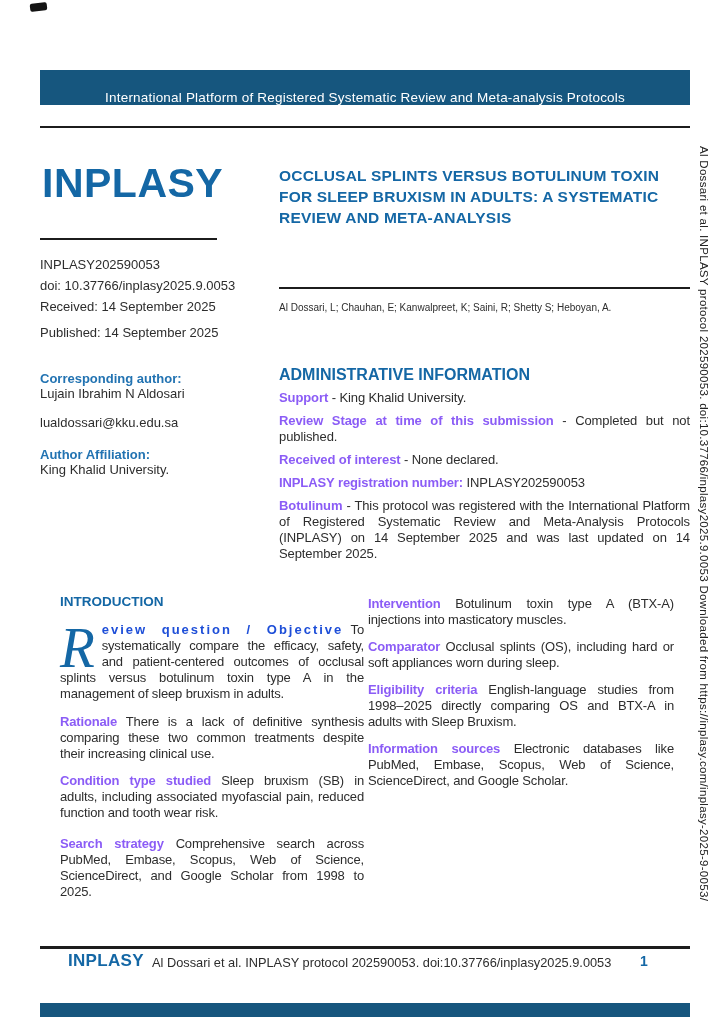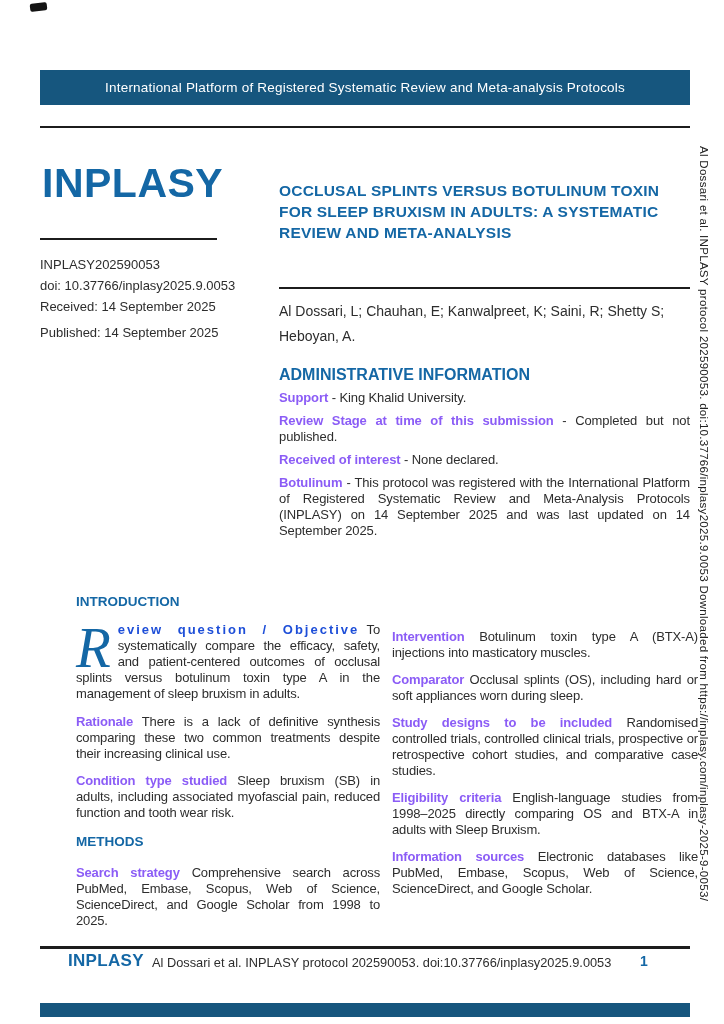--- a/index.html
+++ b/index.html
@@ -4,53 +4,53 @@
 <style>
   html,body { margin:0; padding:0; background:#fff; }
   .page {
     position:relative; width:724px; height:1024px; background:#ffffff;
     font-family:"Liberation Sans", sans-serif; color:#2d2d2d; overflow:hidden;
   }
   .artifact { position:absolute; left:30px; top:3px; width:17px; height:8px;
     background:#141414; border-radius:2px; transform:rotate(-7deg); }
 
   .banner { position:absolute; left:40px; top:70px; width:650px; height:35px;
-    background:#16567e; color:#ffffff; display:flex; align-items:center;
+    background:#16567e; color:#ffffff; display:flex; align-items:flex-end;
     justify-content:center; font-size:13.5px; letter-spacing:0.2px; }
 
   .rule { position:absolute; background:#1c1c1c; }
   .rule-top    { left:40px;  top:126px; width:650px; height:2px; }
   .rule-logo   { left:40px;  top:238px; width:177px; height:2px; }
   .rule-authors{ left:279px; top:287px; width:411px; height:2px; }
   .rule-foot   { left:40px;  top:946px; width:650px; height:2.5px; }
 
   .logo { position:absolute; left:42px; top:160px; font-size:41px; font-weight:bold;
     color:#1467a5; letter-spacing:0.5px; }
 
   .meta { position:absolute; left:40px; top:254px; font-size:13px; line-height:21px; color:#2d2d2d; }
   .meta .published { margin-top:5px; }
 
   .author-info { position:absolute; left:40px; top:371px; font-size:13px; line-height:15px; }
   .author-info .email { margin-top:14px; }
   .author-info .aff-label { margin-top:17px; }
   .blue-label { font-weight:bold; color:#2273b2; }
 
-  .title { position:absolute; left:279px; top:180px; width:412px; font-size:15.5px;
+  .title { position:absolute; left:279px; top:165px; width:412px; font-size:15.5px;
     font-weight:bold; color:#1467a5; line-height:21px; letter-spacing:0.2px; }
   .title span { display:block; }
 
-  .authors { position:absolute; left:279px; top:299px; width:405px; font-size:14px; line-height:25px; }
+  .authors { position:absolute; left:279px; top:299px; width:405px; font-size:10px; line-height:17px; }
 
   .admin { position:absolute; left:279px; top:367px; width:411px; font-size:13px; line-height:16px; }
   .admin-heading { font-weight:bold; color:#1467a5; font-size:16px; margin:0; }
   .item { margin:7px 0 0 0; text-align:justify; letter-spacing:-0.1px; }
   .lbl { font-weight:bold; color:#8b5cf6; }
 
-  .body-cols { position:absolute; left:76px; top:594px; width:622px; display:flex; gap:12px;
-    font-size:13px; line-height:16px;align-items:center; }
+  .body-cols { position:absolute; left:60px; top:594px; width:622px; display:flex; gap:4px;
+    font-size:13px; line-height:16px; }
   .col-left  { width:304px; }
   .col-right { width:306px; }
   .section-heading { font-weight:bold; color:#1467a5; font-size:13.5px; margin:0; }
   .methods-heading { margin-top:13px; }
   .para { margin:12px 0 0 0; text-align:justify; letter-spacing:-0.15px; }
   .para.tight { margin-top:11px; }
   .first-para { margin-top:12px; }
   .dropcap { float:left; font-family:"Liberation Serif", serif; font-style:italic;
     font-size:57px; line-height:45px; color:#1467a5; margin:3px 7px 0 0; }
   .obj-label { font-weight:bold; color:#1d4ed8; letter-spacing:2px; word-spacing:5px; }
@@ -85,51 +85,57 @@
   <div class="logo">INPLASY</div>
   <div class="rule rule-logo"></div>
 
   <div class="meta">
     <div>INPLASY202590053</div>
     <div>doi: 10.37766/inplasy2025.9.0053</div>
     <div>Received: 14 September 2025</div>
     <div class="published">Published: 14 September 2025</div>
   </div>
 
+  <div class="author-info">
+    <div class="blue-label">Corresponding author:</div>
+    <div>Lujain Ibrahim N Aldosari</div>
+    <div class="email">lualdossari@kku.edu.sa</div>
+    <div class="blue-label aff-label">Author Affiliation:</div>
+    <div>King Khalid University.</div>
+  </div>
 
   <div class="title">
     <span>OCCLUSAL SPLINTS VERSUS BOTULINUM TOXIN</span>
     <span>FOR SLEEP BRUXISM IN ADULTS: A SYSTEMATIC</span>
     <span>REVIEW AND META-ANALYSIS</span>
   </div>
 
   <div class="rule rule-authors"></div>
   <div class="authors">Al Dossari, L; Chauhan, E; Kanwalpreet, K; Saini, R; Shetty S; Heboyan, A.</div>
 
   <div class="admin">
     <h3 class="admin-heading">ADMINISTRATIVE INFORMATION</h3>
     <p class="item"><span class="lbl">Support</span><span> - </span><span>King Khalid University.</span></p>
     <p class="item"><span class="lbl">Review Stage at time of this submission</span><span> - </span><span>Completed but not published.</span></p>
     <p class="item"><span class="lbl">Received of interest</span><span> - </span><span>None declared.</span></p>
+    <p class="item"><span class="lbl">INPLASY registration number:</span><span> </span><span>INPLASY202590053</span></p>
     <p class="item"><span class="lbl">Botulinum</span><span> - </span><span>This protocol was registered with the International Platform of Registered Systematic Review and Meta-Analysis Protocols (INPLASY) on 14 September 2025 and was last updated on 14 September 2025.</span></p>
   </div>
 
   <div class="body-cols">
     <div class="col-left">
       <h3 class="section-heading">INTRODUCTION</h3>
       <p class="para first-para"><span class="dropcap">R</span><span class="obj-label">eview question / Objective</span><span> </span><span>To systematically compare the efficacy, safety, and patient-centered outcomes of occlusal splints versus botulinum toxin type A in the management of sleep bruxism in adults.</span></p>
       <p class="para"><span class="lbl">Rationale</span><span> </span><span>There is a lack of definitive synthesis comparing these two common treatments despite their increasing clinical use.</span></p>
       <p class="para tight"><span class="lbl">Condition type studied</span><span> </span><span>Sleep bruxism (SB) in adults, including associated myofascial pain, reduced function and tooth wear risk.</span></p>
-      <h3 class="section-heading methods-heading">METHODS</h3>
       <p class="para methods-first"><span class="lbl">Search strategy</span><span> </span><span>Comprehensive search across PubMed, Embase, Scopus, Web of Science, ScienceDirect, and Google Scholar from 1998 to 2025.</span></p>
     </div>
     <div class="col-right">
       <p class="para"><span class="lbl">Intervention</span><span> </span><span>Botulinum toxin type A (BTX-A) injections into masticatory muscles.</span></p>
       <p class="para"><span class="lbl">Comparator</span><span> </span><span>Occlusal splints (OS), including hard or soft appliances worn during sleep.</span></p>
-      <p class="para"><span class="lbl">Study designs to be included</span><span> </span><span>Randomised controlled trials, controlled clinical trials, prospective or retrospective cohort studies, and comparative case studies.</span></p>
       <p class="para"><span class="lbl">Eligibility criteria</span><span> </span><span>English-language studies from 1998–2025 directly comparing OS and BTX-A in adults with Sleep Bruxism.</span></p>
       <p class="para"><span class="lbl">Information sources</span><span> </span><span>Electronic databases like PubMed, Embase, Scopus, Web of Science, ScienceDirect, and Google Scholar.</span></p>
     </div>
   </div>
 
   <div class="rule rule-foot"></div>
   <div class="footer-brand">INPLASY</div>
   <div class="footer-cite">Al Dossari et al. INPLASY protocol 202590053. doi:10.37766/inplasy2025.9.0053</div>
   <div class="footer-page">1</div>
 

